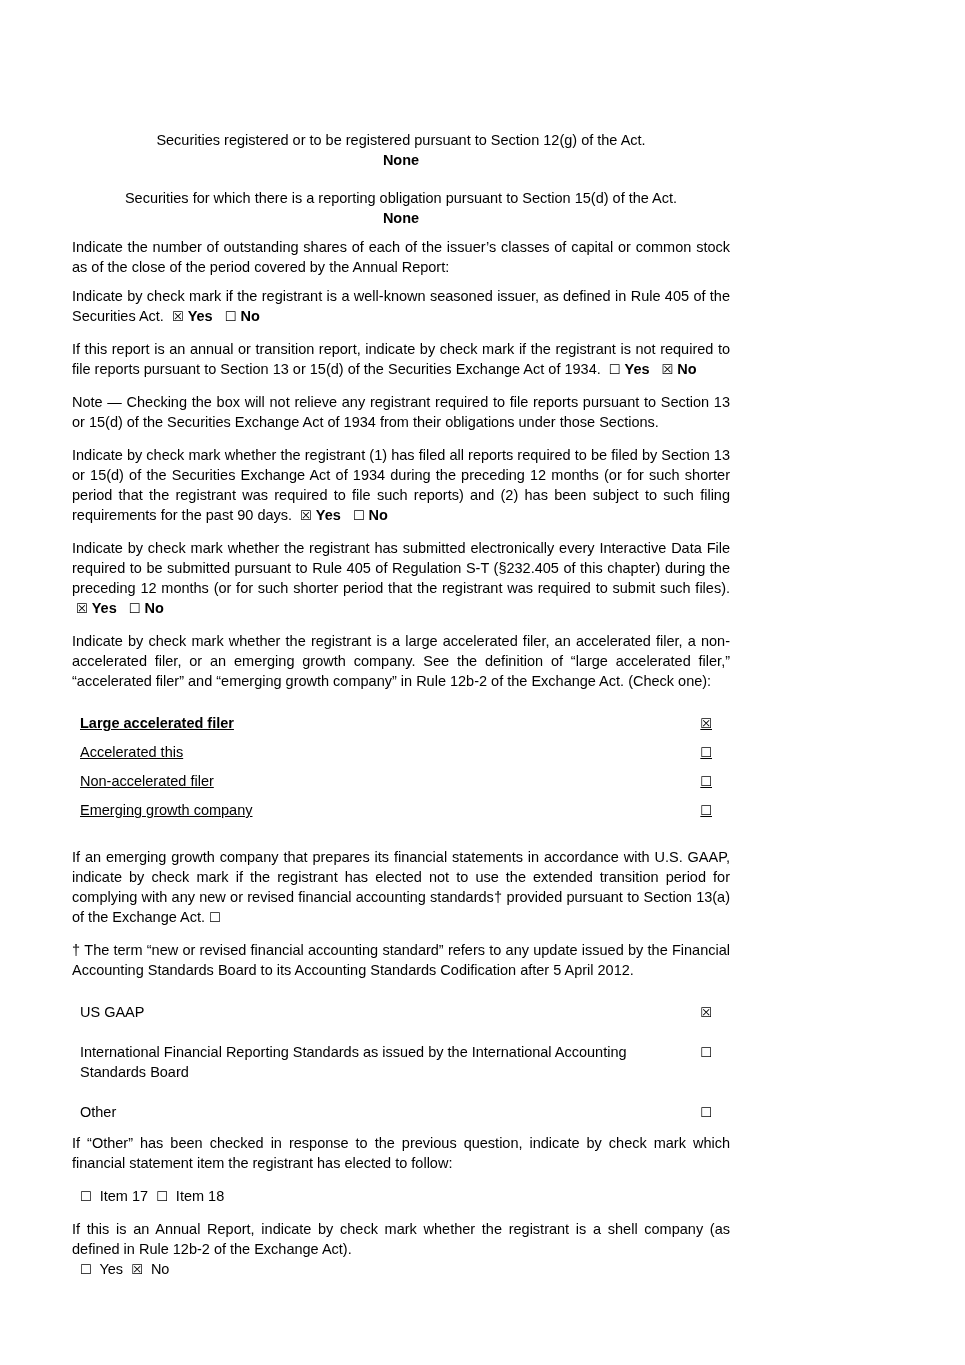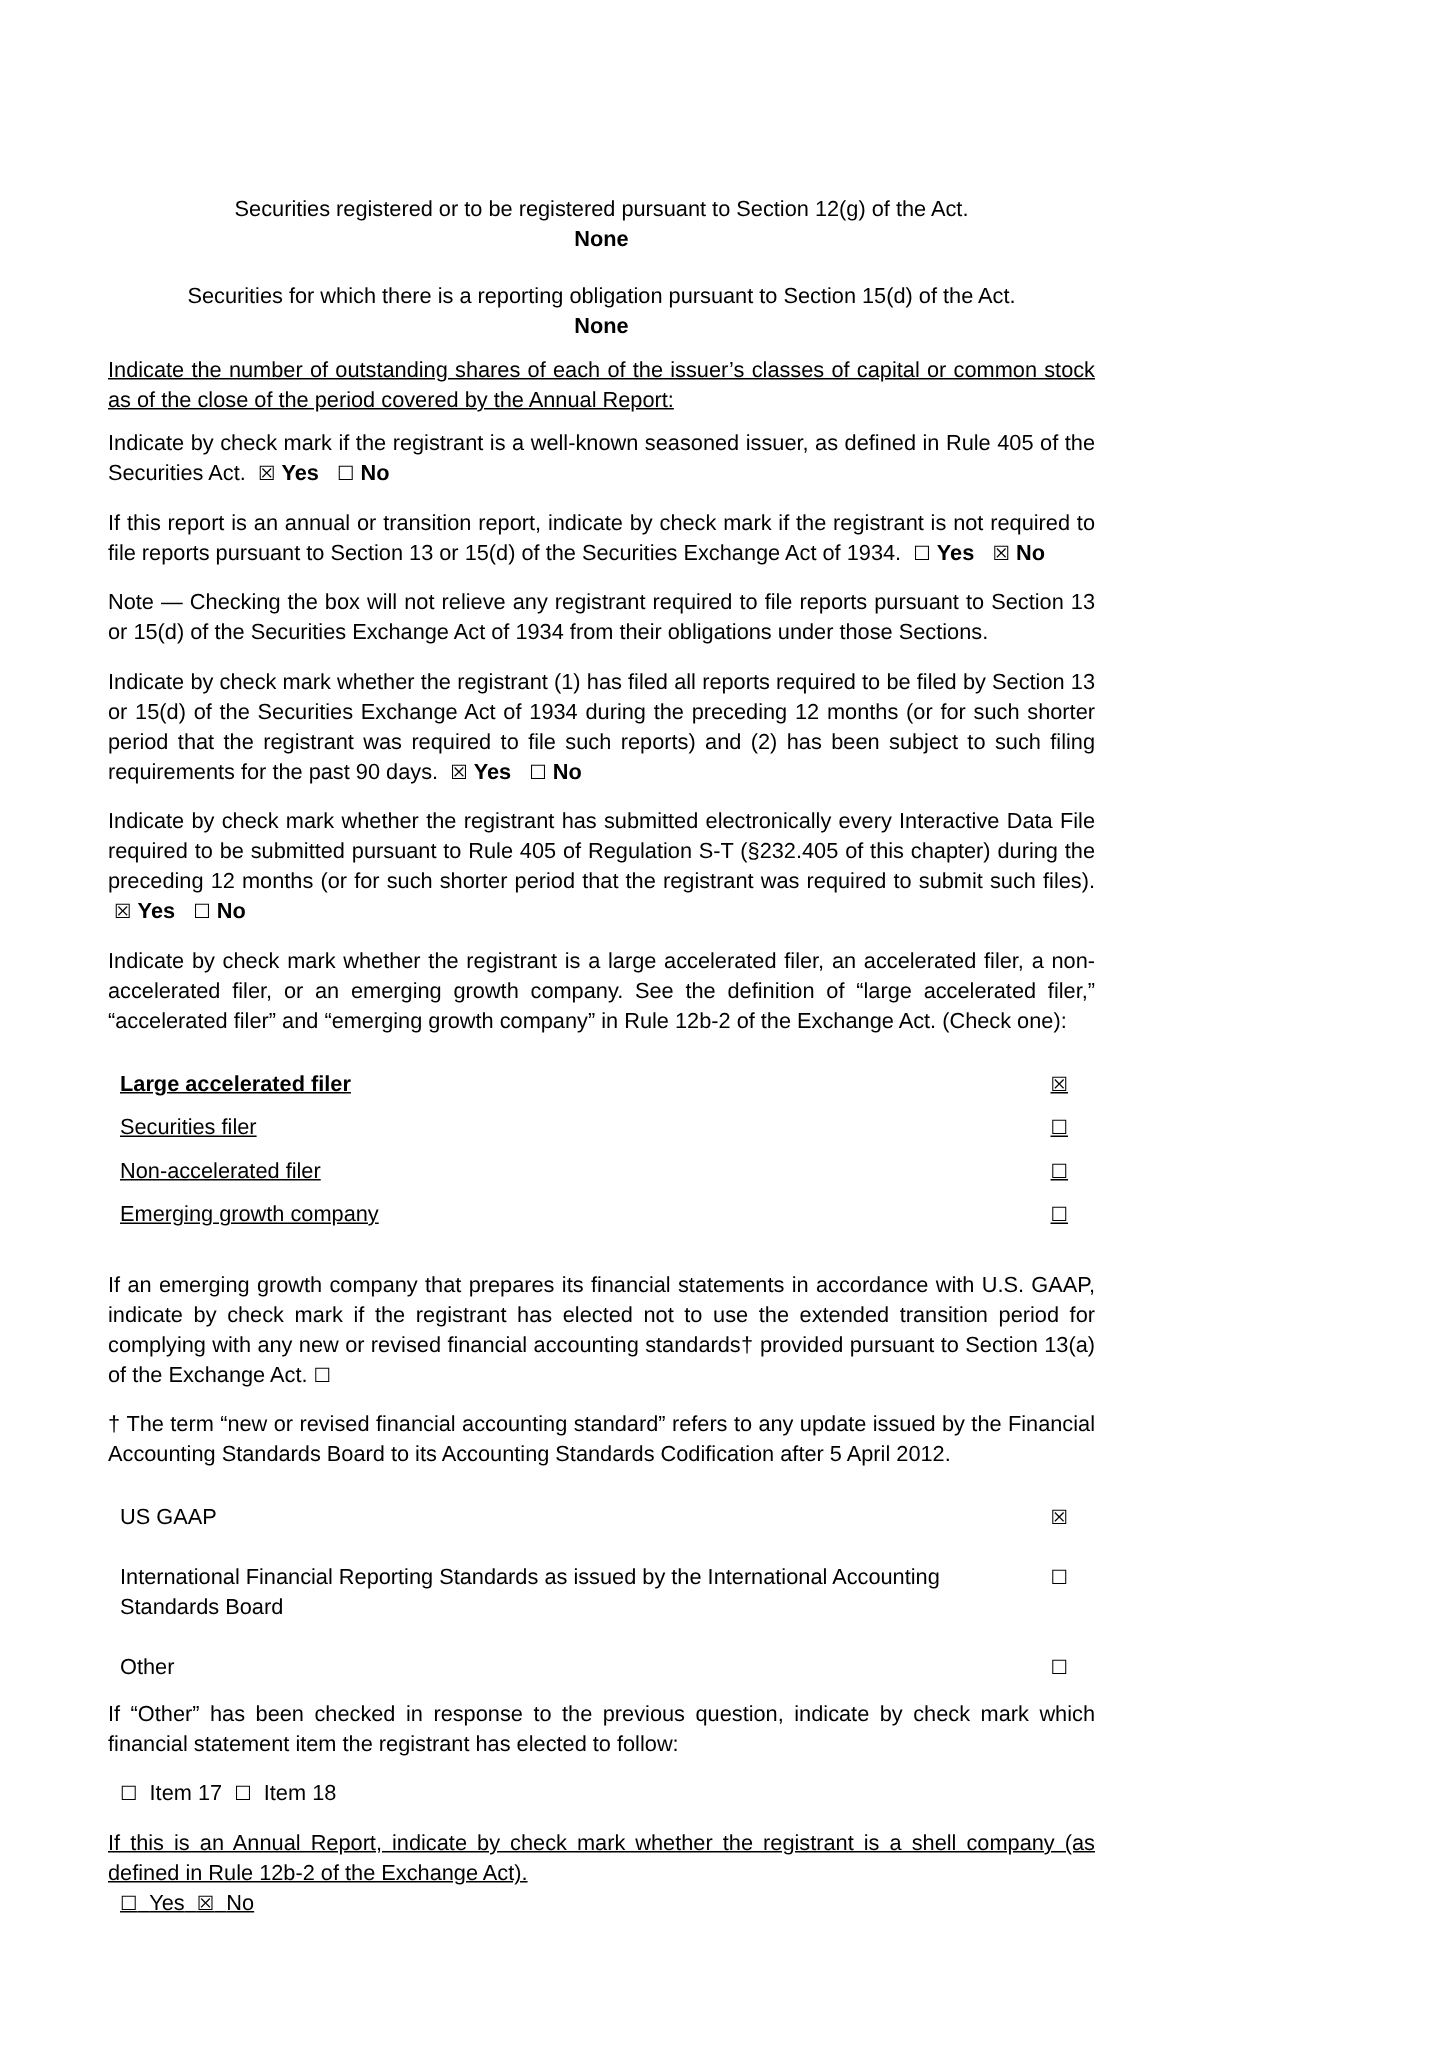--- a/index.html
+++ b/index.html
@@ -26,21 +26,20 @@
     font-weight: bold;
   }
   p.block {
     margin: 0 0 13px 0;
     text-align: justify;
     text-justify: inter-word;
   }
   p.tight {
     margin: 0;
     text-align: justify;
-    text-decoration: underline;
   }
   .center-line {
     margin: 0;
     text-align: center;
   }
   .gap-sm { height: 9px; }
   .gap-md { height: 18px; }
   .indent {
     padding-left: 8px;
   }
@@ -137,21 +136,21 @@
 
   <p class="block">Indicate by check mark whether the registrant is a large accelerated filer, an accelerated filer, a non-accelerated filer, or an emerging growth company. See the definition of “large accelerated filer,” “accelerated filer” and “emerging growth company” in Rule 12b-2 of the Exchange Act. (Check one):</p>
 
   <div class="gap-sm"></div>
 
   <div class="checkrow">
     <span class="lbl bold">Large accelerated filer</span>
     <span class="bx box">☒</span>
   </div>
   <div class="checkrow">
-    <span class="lbl">Securities filer</span>
+    <span class="lbl">Accelerated this</span>
     <span class="bx box">☐</span>
   </div>
   <div class="checkrow">
     <span class="lbl">Non-accelerated filer</span>
     <span class="bx box">☐</span>
   </div>
   <div class="checkrow">
     <span class="lbl">Emerging growth company</span>
     <span class="bx box">☐</span>
   </div>

